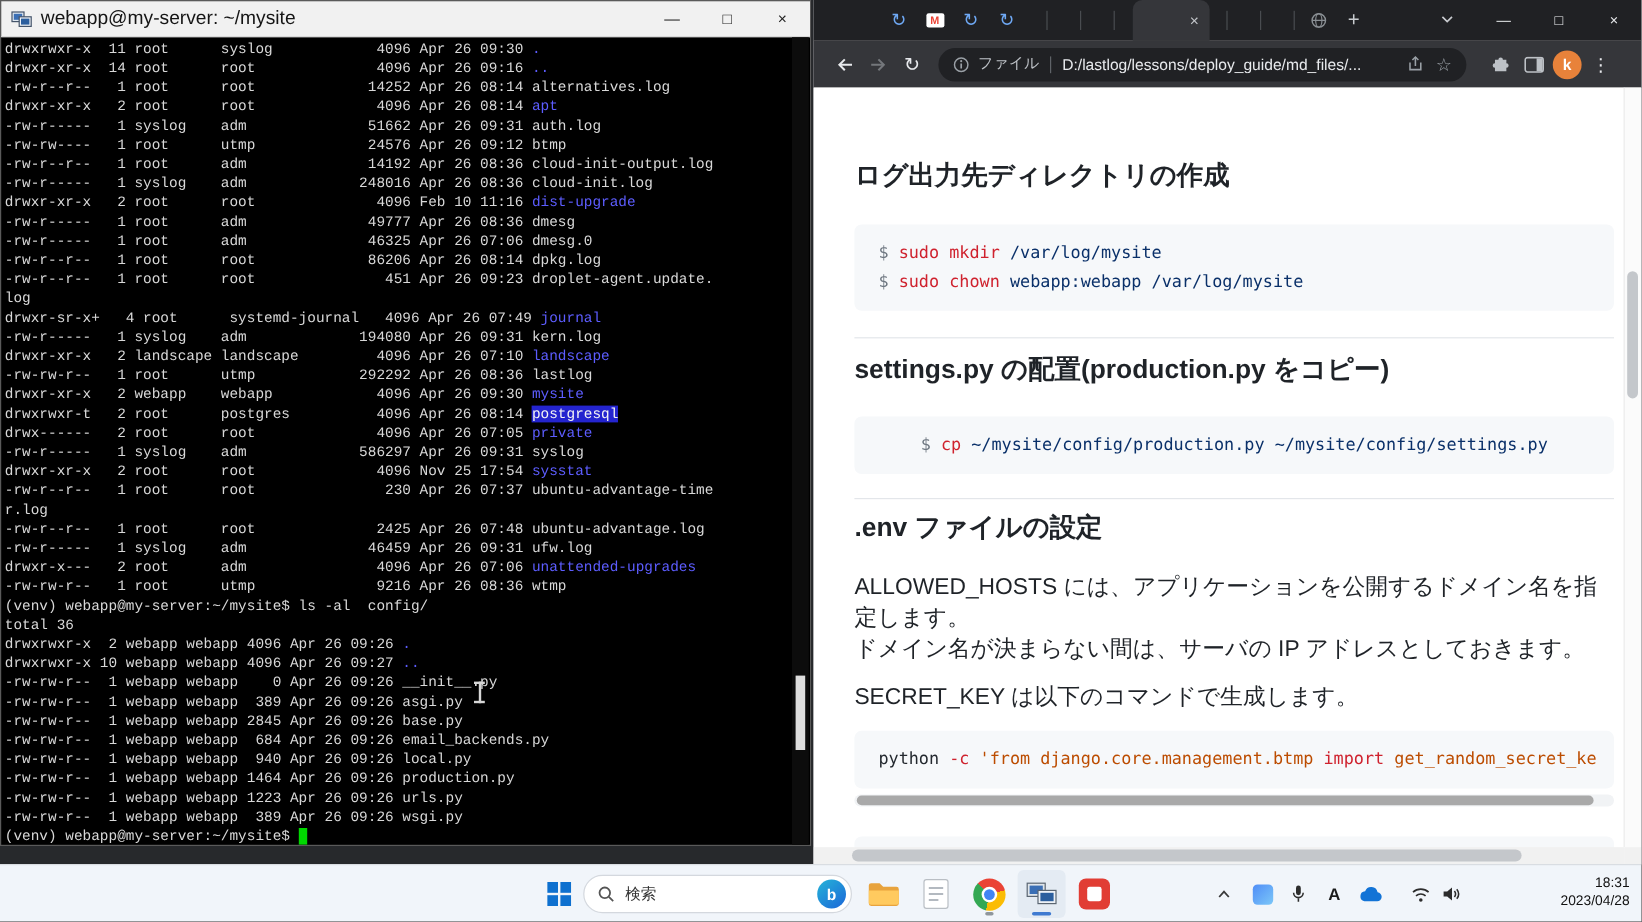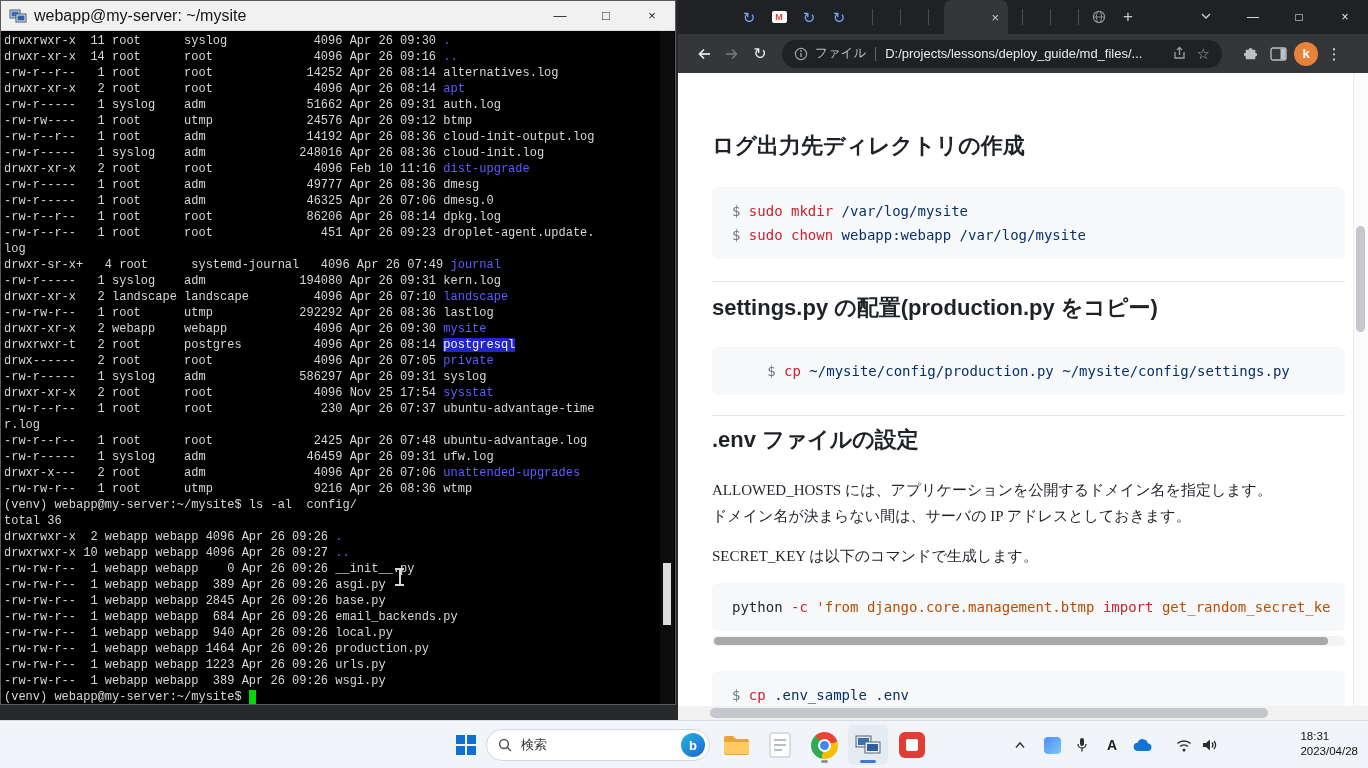--- a/index.html
+++ b/index.html
@@ -64,21 +64,21 @@
   .page{position:absolute;left:34px;top:0;width:633px;color:#1f2328;}
   .page h2{font-size:22px;font-weight:bold;margin:0;line-height:26px;}
   #h1{margin-top:60px;} #h2b{margin-top:13px;} #h3{margin-top:11px;}
   .codeblk{background:#f6f8fa;border-radius:6px;padding:12px 20px;white-space:pre;overflow:hidden;
            font-family:"DejaVu Sans Mono",monospace;font-size:14px;line-height:24px;}
   #code1{margin-top:28px;} #code2{margin-top:26px;text-align:center;} #code3{margin-top:14px;} #code4{margin-top:25px;}
   .codeblk .t{color:#24292f;} .codeblk .p{color:#6e7781;} .codeblk .cmd{color:#cf222e;}
   .codeblk .arg{color:#0a3069;} .codeblk .kw{color:#cf222e;} .codeblk .str{color:#bc4c00;}
   .page hr{border:none;border-top:1px solid #e3e6ea;margin:22px 0 0;}
   #hr2{margin-top:20px;}
-  .page p{margin:24px 0 0;font-size:15px;line-height:26px;font-family:Liberation Serif, serif;}
+  .page p{margin:24px 0 0;font-size:19px;line-height:26px;}
   #p2{margin-top:14px;}
   .blk-scroll{margin-top:5px;height:10px;background:#f1f3f5;border-radius:5px;position:relative;}
   .blk-thumb{position:absolute;left:2px;top:1px;height:8px;width:97%;background:#a9a9a9;border-radius:4px;}
   .vscroll{position:absolute;right:0;top:0;width:14px;bottom:14px;background:#fbfbfb;border-left:1px solid #ececec;}
   .vthumb{position:absolute;top:153px;left:2px;width:9px;height:106px;background:#c4c7cb;border-radius:5px;}
   .hscroll{position:absolute;left:0;right:14px;bottom:0;height:14px;background:#f1f1f1;}
   .hthumb{position:absolute;left:32px;top:2px;width:558px;height:10px;background:#c4c7cb;border-radius:5px;}
   .scorner{position:absolute;right:0;bottom:0;width:14px;height:14px;background:#f1f1f1;}
   
   #taskbar{position:absolute;left:0;top:720px;width:1368px;height:48px;background:#f1f5fa;
@@ -97,21 +97,21 @@
   .chrome b{width:13px;height:13px;border-radius:50%;background:#fff;display:flex;align-items:center;justify-content:center;}
   .chrome b i{width:9px;height:9px;border-radius:50%;background:#4285f4;}
   .putty-tile{background:#e4ebf3;}
   .redapp{width:26px;height:26px;border-radius:6px;background:#e13d34;display:flex;align-items:center;justify-content:center;}
   .redapp i{width:12px;height:12px;border-radius:2px;background:#fff;}
   .ind{position:absolute;bottom:2px;height:3px;border-radius:2px;}
   .ind.small{width:7px;background:#8f969c;}
   .ind.active{width:16px;background:#3f7ad1;}
   .trayitem{position:absolute;top:4px;height:40px;display:flex;align-items:center;justify-content:center;}
   .ime{font-size:14px;font-weight:bold;color:#1b1b1b;}
-  .clock{position:absolute;right:10px;top:8px;font-size:11.5px;line-height:15px;color:#111;}
+  .clock{position:absolute;right:10px;top:8px;text-align:right;font-size:11.5px;line-height:15px;color:#111;}
   svg{display:block;}
 </style>
 </head>
 <body>
 
 <div id="desktop">
 
   <section id="terminal">
     <div class="t-titlebar">
       <span class="t-icon">
@@ -200,21 +200,21 @@
       </span>
       <span class="nbtn reload">↻</span>
       <div class="omnibox">
         <svg width="14" height="14" viewBox="0 0 14 14">
           <circle cx="7" cy="7" r="5.6" fill="none" stroke="#9aa0a6" stroke-width="1.2"></circle>
           <line x1="7" y1="6" x2="7" y2="10" stroke="#9aa0a6" stroke-width="1.4"></line>
           <circle cx="7" cy="4" r="0.9" fill="#9aa0a6"></circle>
         </svg>
         <span class="scheme">ファイル</span>
         <span class="odiv"></span>
-        <span class="urltext">D:/projects/lessons/deploy_guide/md_files/...</span>
+        <span class="urltext">D:/lastlog/lessons/deploy_guide/md_files/...</span>
         <svg width="15" height="15" viewBox="0 0 15 15" style="margin-left:8px">
           <path d="M3 6 v6 h9 V6" fill="none" stroke="#9aa0a6" stroke-width="1.3"></path>
           <line x1="7.5" y1="9" x2="7.5" y2="1.5" stroke="#9aa0a6" stroke-width="1.3"></line>
           <polyline points="5,4 7.5,1.5 10,4" fill="none" stroke="#9aa0a6" stroke-width="1.3"></polyline>
         </svg>
         <span class="star">☆</span>
       </div>
       <span class="nbtn" style="margin-left:14px">
         <svg width="16" height="16" viewBox="0 0 16 16">
           <path d="M4 4h3a2 2 0 1 1 4 0h3v3a2 2 0 1 1 0 4v3H4v-3a2 2 0 1 1 0-4z" transform="scale(0.95)" fill="#bdc1c6"></path>

